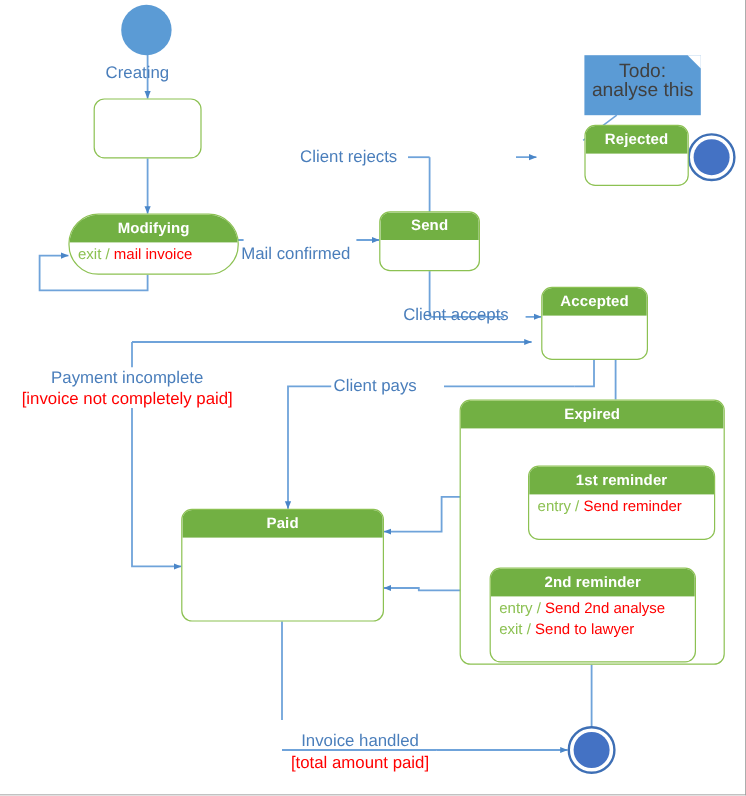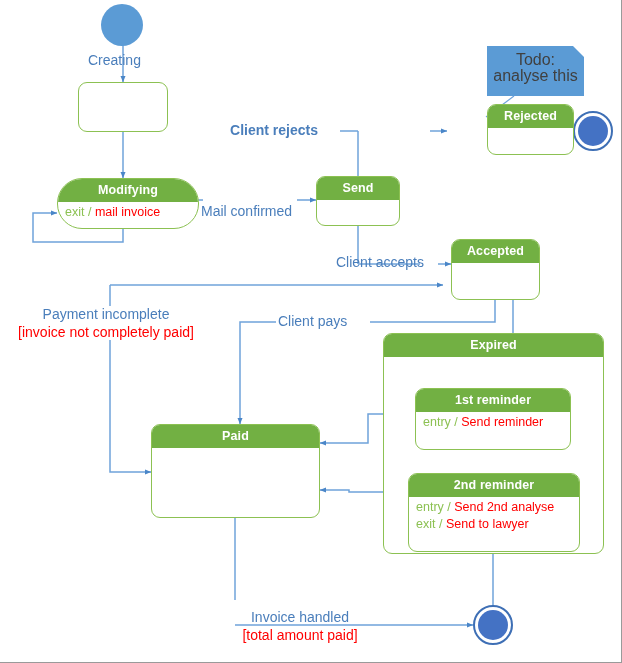--- a/index.html
+++ b/index.html
@@ -226,21 +226,21 @@
   </div>
 
   <div class="state" style="left:151px; top:424px; width:169px; height:94px;">
     <div class="hdr">Paid</div>
   </div>
 
   <div class="state composite" style="left:383px; top:333px; width:221px; height:221px;">
     <div class="hdr">Expired</div>
   </div>
 
-  <div class="state" style="left:415px; top:388px; width:156px; height:62px;">
+  <div class="state" style="left:440px; top:388px; width:156px; height:62px;">
     <div class="hdr">1st reminder</div>
     <div class="body">
       <div class="act">
         <span>entry /</span>
         <span class="red">Send reminder</span>
       </div>
     </div>
   </div>
 
   <div class="state" style="left:408px; top:473px; width:172px; height:79px;">
@@ -254,21 +254,21 @@
         <span>exit /</span>
         <span class="red">Send to lawyer</span>
       </div>
     </div>
   </div>
 
   <div class="tlabel" style="left:88px; top:51px;">Creating</div>
 
   <div class="tlabel" style="left:201px; top:202px;">Mail confirmed</div>
 
-  <div class="tlabel" style="left:318px; top:121px; transform:translateX(-100%);font-weight:bold;">Client rejects</div>
+  <div class="tlabel" style="left:331px; top:121px; transform:translateX(-100%);">Client rejects</div>
 
   <div class="tlabel" style="left:336px; top:253px;">Client accepts</div>
 
   <div class="tlabel" style="left:278px; top:312px;">Client pays</div>
 
   <div class="tlabel center" style="left:16px; top:305px; width:180px;">
     <span>Payment incomplete</span>
     <span class="guard">[invoice not completely paid]</span>
   </div>
 

